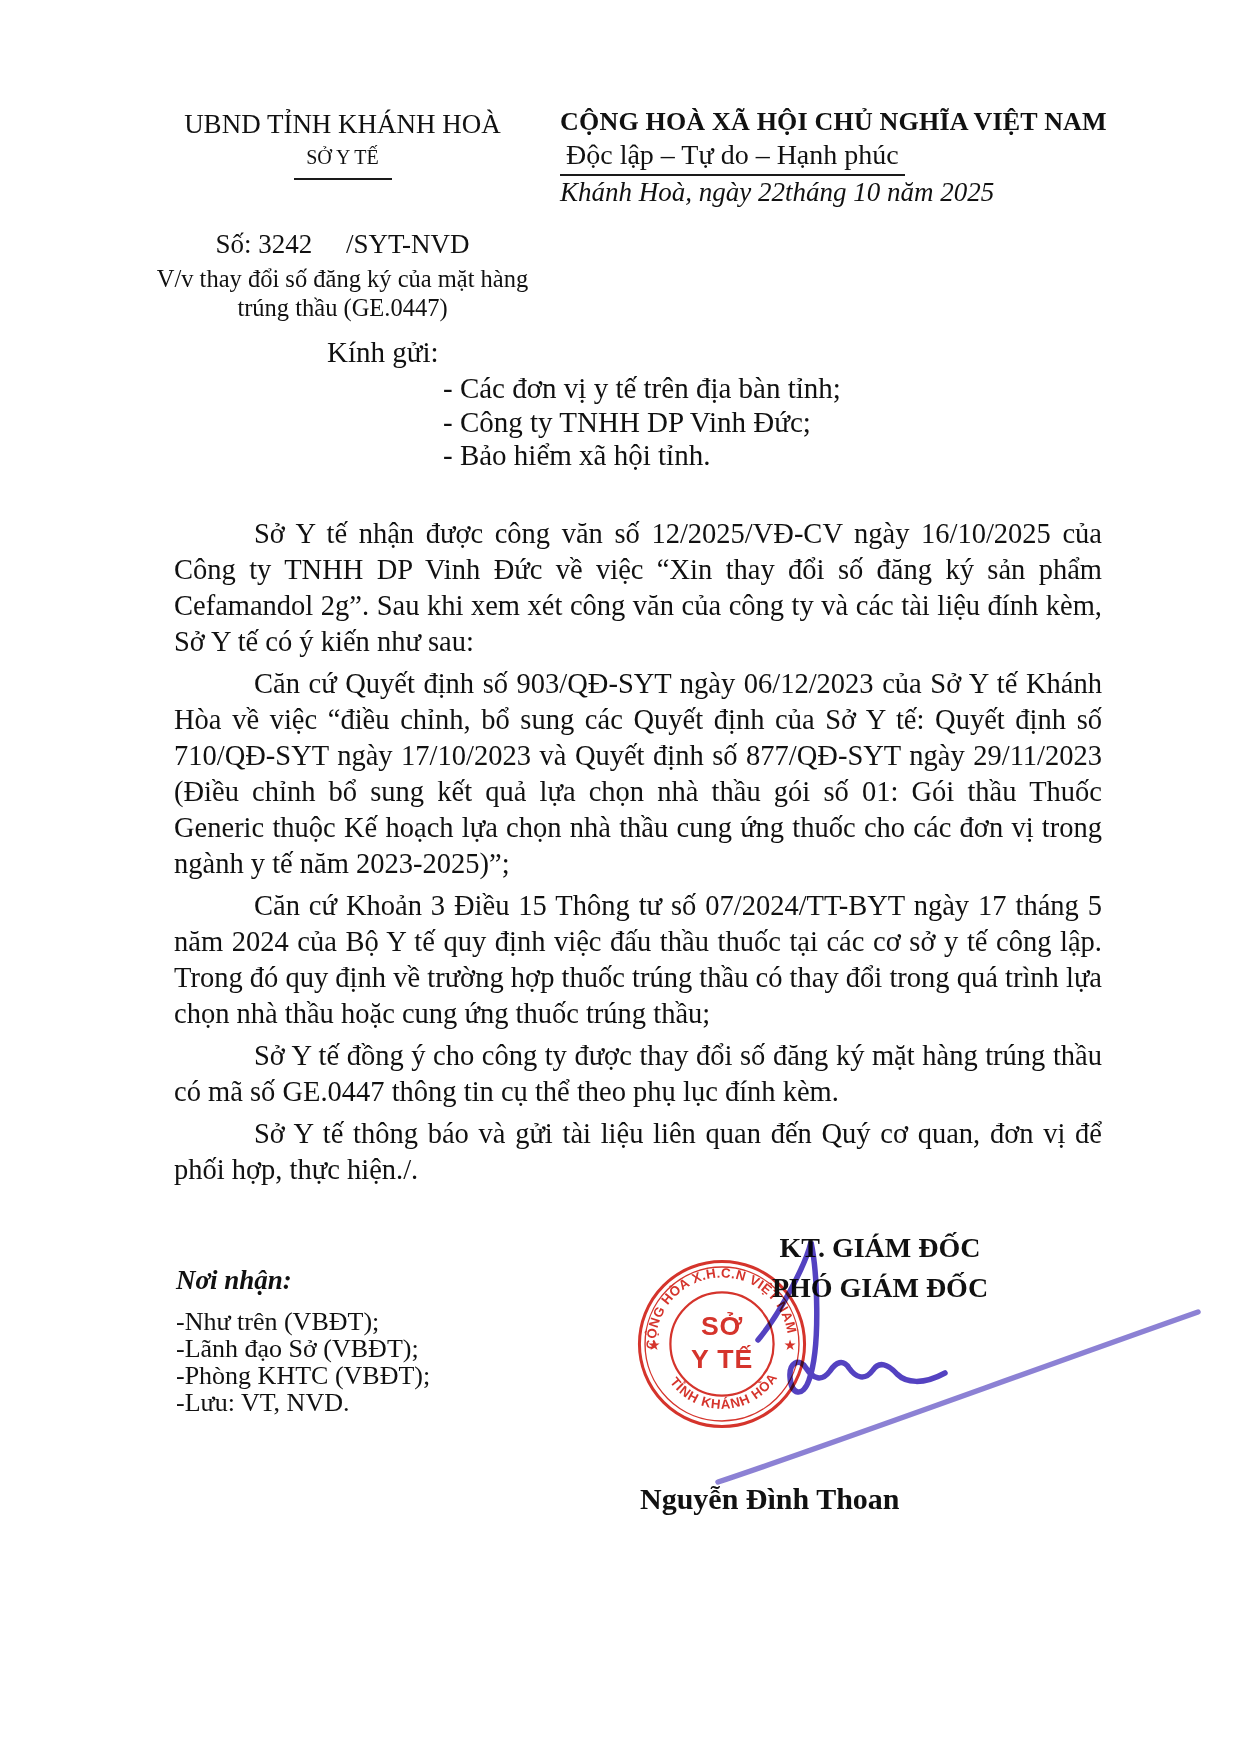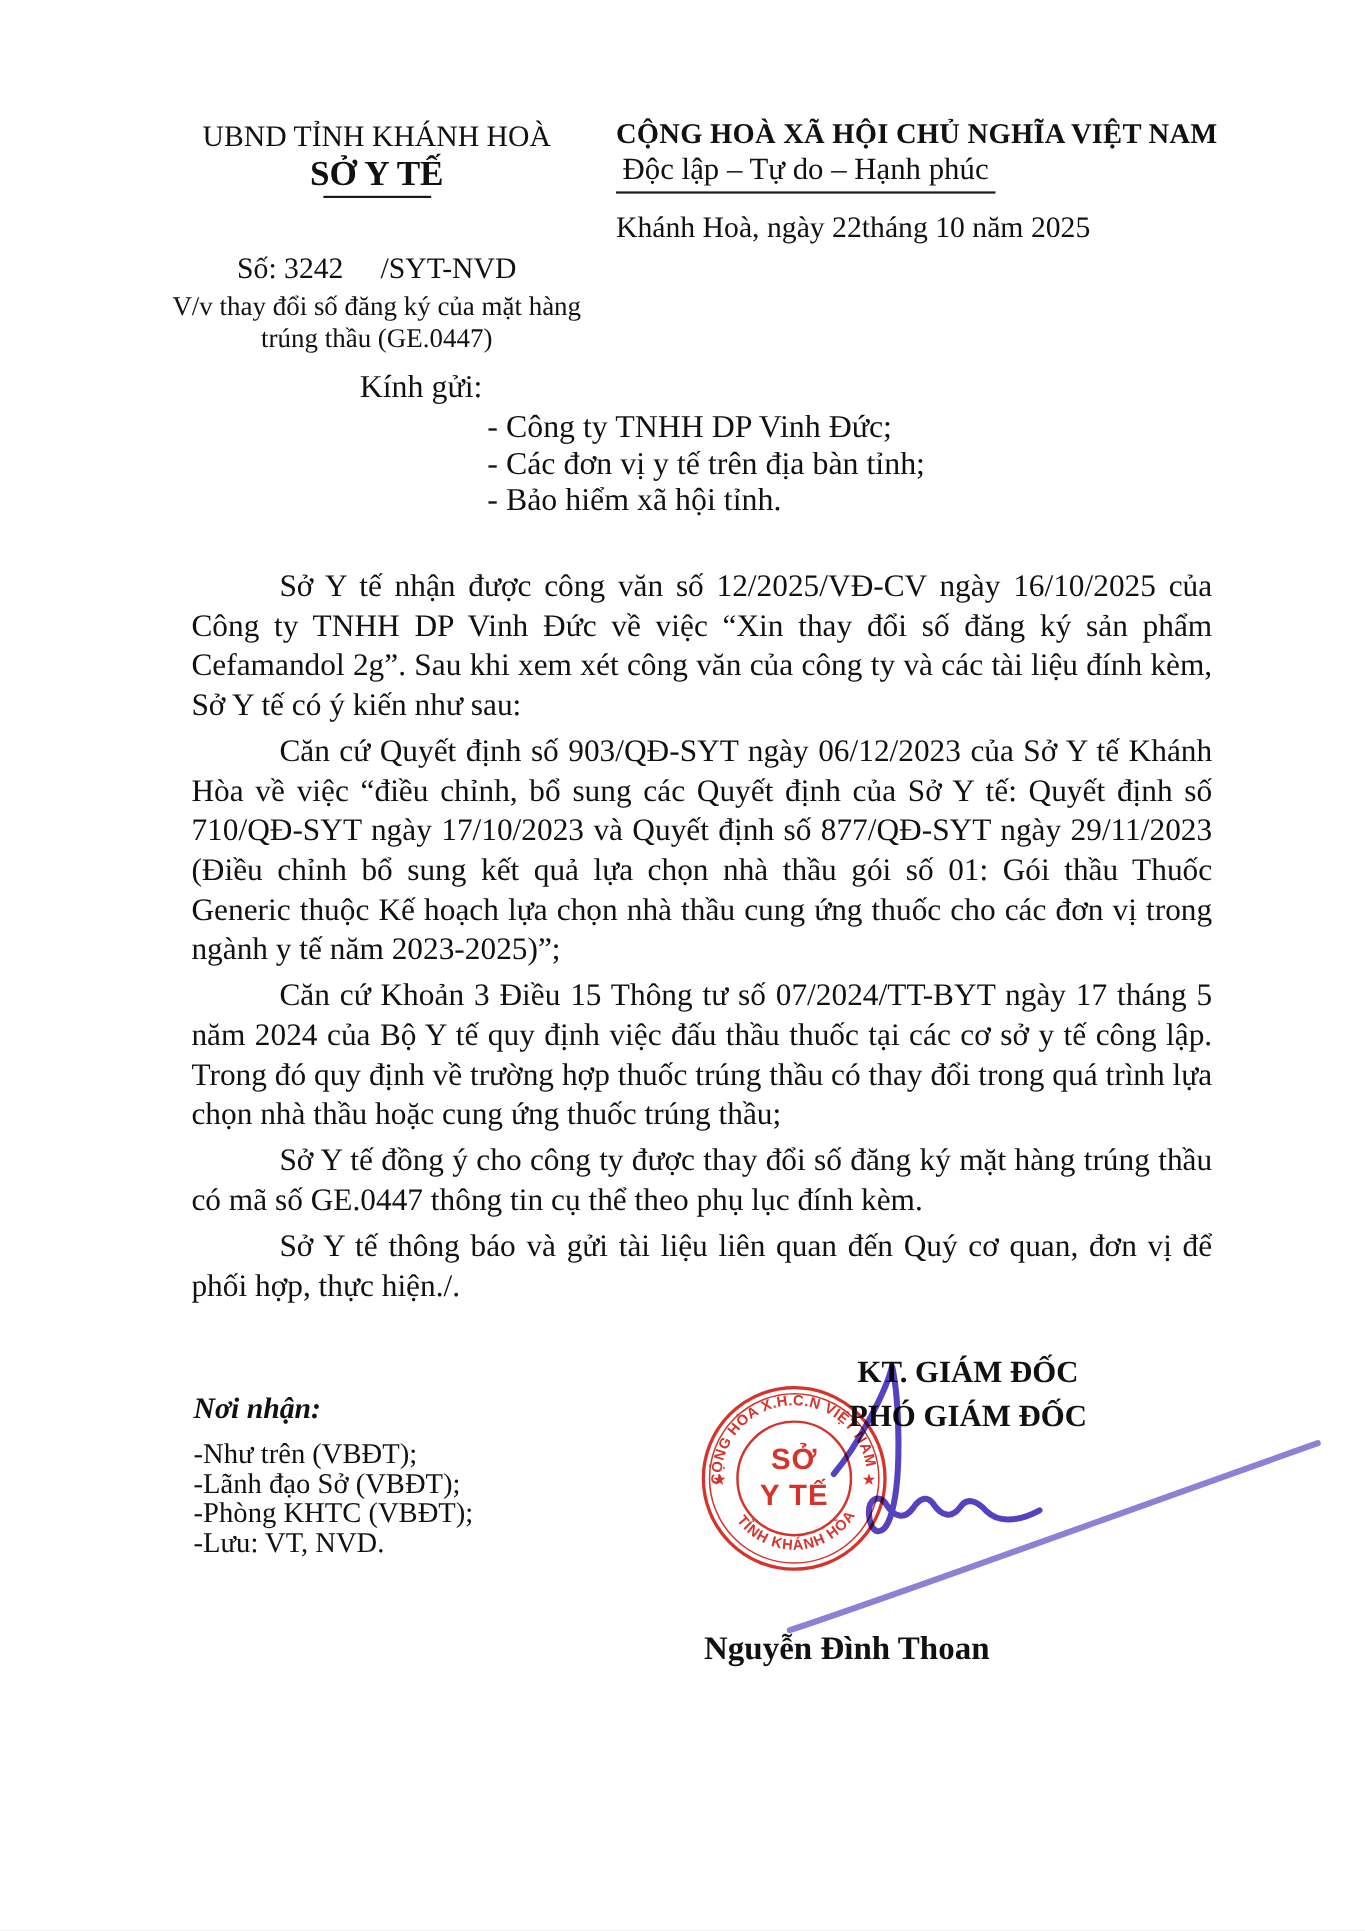--- a/index.html
+++ b/index.html
@@ -5,30 +5,30 @@
   html,body{margin:0;padding:0;background:#e8e8e8;}
   .page{
     position:relative; width:1241px; height:1755px; background:#ffffff;
     font-family:"Liberation Serif","DejaVu Serif",serif; color:#111;
     margin:0 auto; overflow:hidden;padding-left:28px;
   }
   .pre{white-space:pre-wrap;margin-top:48px;}
 
   .hdr-left{position:absolute; left:115px; top:108px; width:455px; text-align:center;}
   .hdr-left .org-parent{font-size:27px; line-height:32px;}
-  .hdr-left .org-name{font-size:32px; line-height:34px; font-weight:bold;}
+  .hdr-left .org-name{font-size:20px; line-height:34px; font-weight:normal;}
   .hdr-left .rule{width:98px; height:2px; background:#1a1a1a; margin:4px auto 10px;}
   .hdr-left .doc-number{font-size:27px; line-height:32px; margin-bottom:4px;}
   .hdr-left .subject{font-size:24.5px; line-height:29px;}
 
   .hdr-right{position:absolute; left:560px; top:106px; width:620px; }
   .hdr-right .nat-title{font-size:26px; line-height:32px; font-weight:bold; letter-spacing:.2px;}
   .hdr-right .motto{display:inline-block; font-size:28px; line-height:33px; font-weight:normal;
     border-bottom:2px solid #1a1a1a; padding:0 6px 3px;}
-  .hdr-right .date-line{font-size:27px; line-height:32px; margin-top:14px;}
+  .hdr-right .date-line{font-size:27px; line-height:32px; font-style:italic; }
 
   .salutation{position:absolute; left:327px; top:336px; font-size:29px;}
   .recipients{position:absolute; left:443px; top:372px; font-size:29px; line-height:33.5px;}
 
   .body-text{position:absolute; left:174px; top:516px; width:928px;
     font-size:28.5px; line-height:36px; text-align:justify;}
   .body-text p{margin:0 0 6px; text-indent:80px;}
 
   .noinhan{position:absolute; left:176px; top:1226px;margin-top:39px;}
   .nn-label{font-size:27px; font-weight:bold; font-style:italic; margin-bottom:12px;}
@@ -59,22 +59,22 @@
   </div>
 
   <div class="hdr-right">
     <div class="nat-title">CỘNG HOÀ XÃ HỘI CHỦ NGHĨA VIỆT NAM</div>
     <div><span class="motto">Độc lập – Tự do – Hạnh phúc</span></div>
     <div class="date-line">Khánh Hoà, ngày 22tháng  10  năm 2025</div>
   </div>
 
   <div class="salutation">Kính gửi:</div>
   <div class="recipients">
+    <div>- Các đơn vị y tế trên địa bàn tỉnh;</div>
     <div>- Công ty TNHH DP Vinh Đức;</div>
-    <div>- Các đơn vị y tế trên địa bàn tỉnh;</div>
     <div>- Bảo hiểm xã hội tỉnh.</div>
   </div>
 
   <div class="body-text">
     <p>Sở Y tế nhận được công văn số 12/2025/VĐ-CV ngày 16/10/2025 của Công ty TNHH DP Vinh Đức về việc “Xin thay đổi số đăng ký sản phẩm Cefamandol 2g”. Sau khi xem xét công văn của công ty và các tài liệu đính kèm, Sở Y tế có ý kiến như sau:</p>
     <p>Căn cứ Quyết định số 903/QĐ-SYT ngày 06/12/2023 của Sở Y tế Khánh Hòa về việc “điều chỉnh, bổ sung các Quyết định của Sở Y tế: Quyết định số 710/QĐ-SYT ngày 17/10/2023 và Quyết định số 877/QĐ-SYT ngày 29/11/2023 (Điều chỉnh bổ sung kết quả lựa chọn nhà thầu gói số 01: Gói thầu Thuốc Generic thuộc Kế hoạch lựa chọn nhà thầu cung ứng thuốc cho các đơn vị trong ngành y tế năm 2023-2025)”;</p>
     <p>Căn cứ Khoản 3 Điều 15 Thông tư số 07/2024/TT-BYT ngày 17 tháng 5 năm 2024 của Bộ Y tế quy định việc đấu thầu thuốc tại các cơ sở y tế công lập. Trong đó quy định về trường hợp thuốc trúng thầu có thay đổi trong quá trình lựa chọn nhà thầu hoặc cung ứng thuốc trúng thầu;</p>
     <p>Sở Y tế đồng ý cho công ty được thay đổi số đăng ký mặt hàng trúng thầu có mã số GE.0447 thông tin cụ thể theo phụ lục đính kèm.</p>
     <p>Sở Y tế thông báo và gửi tài liệu liên quan đến Quý cơ quan, đơn vị để phối hợp, thực hiện./.</p>
   </div>

